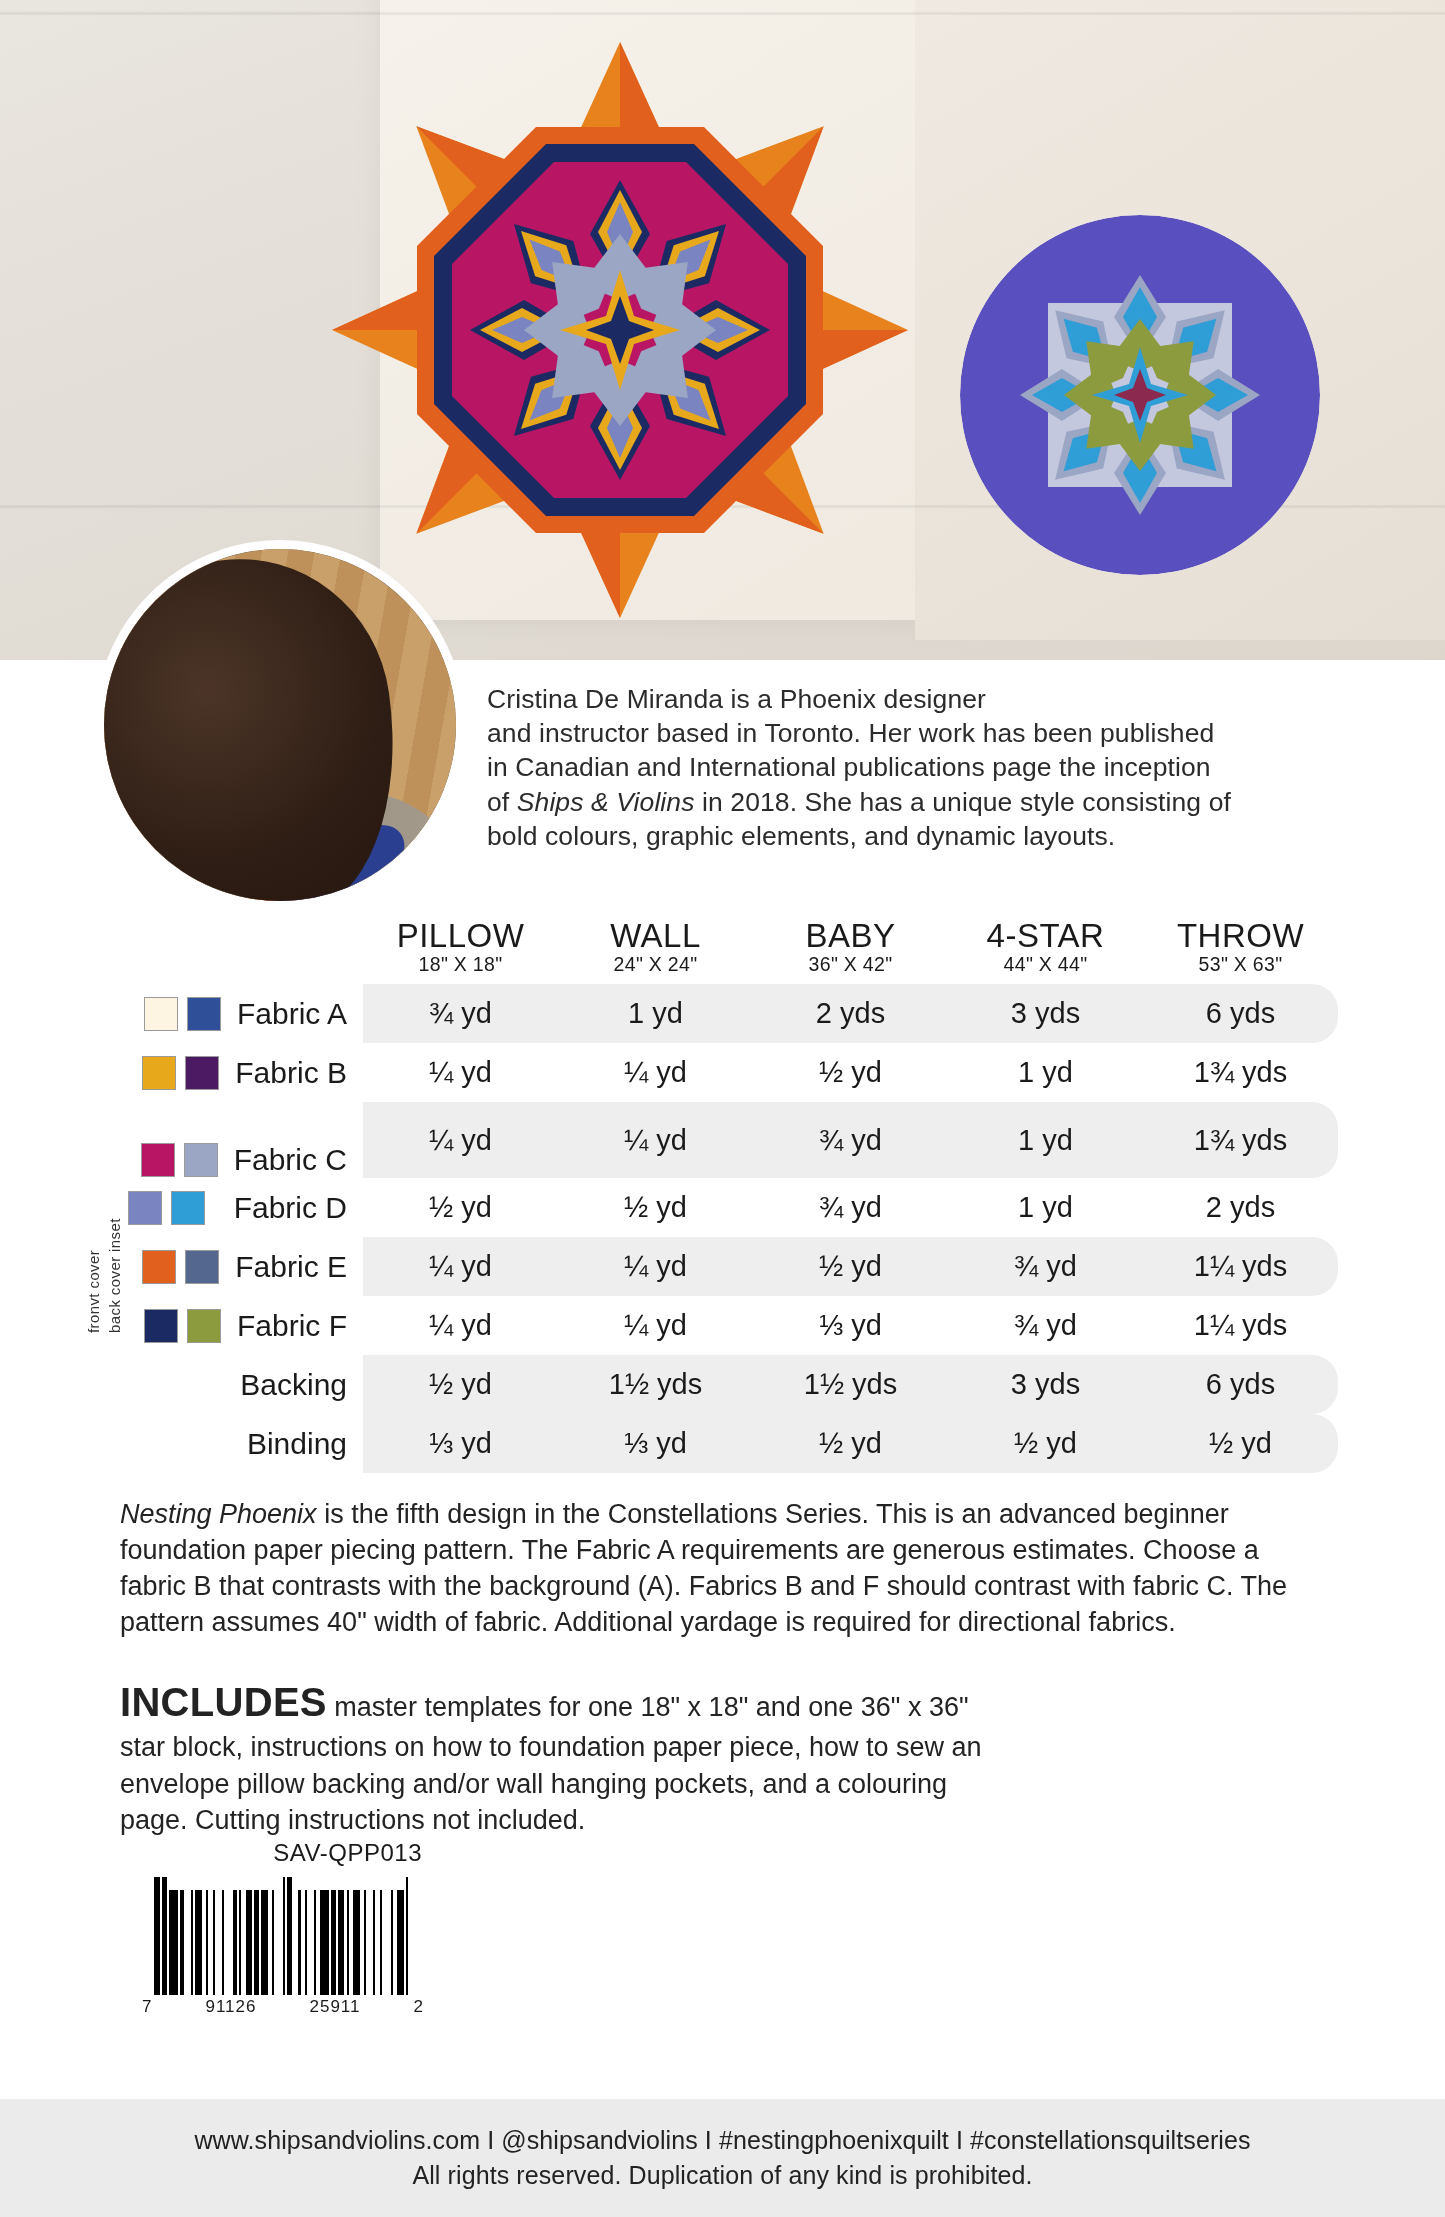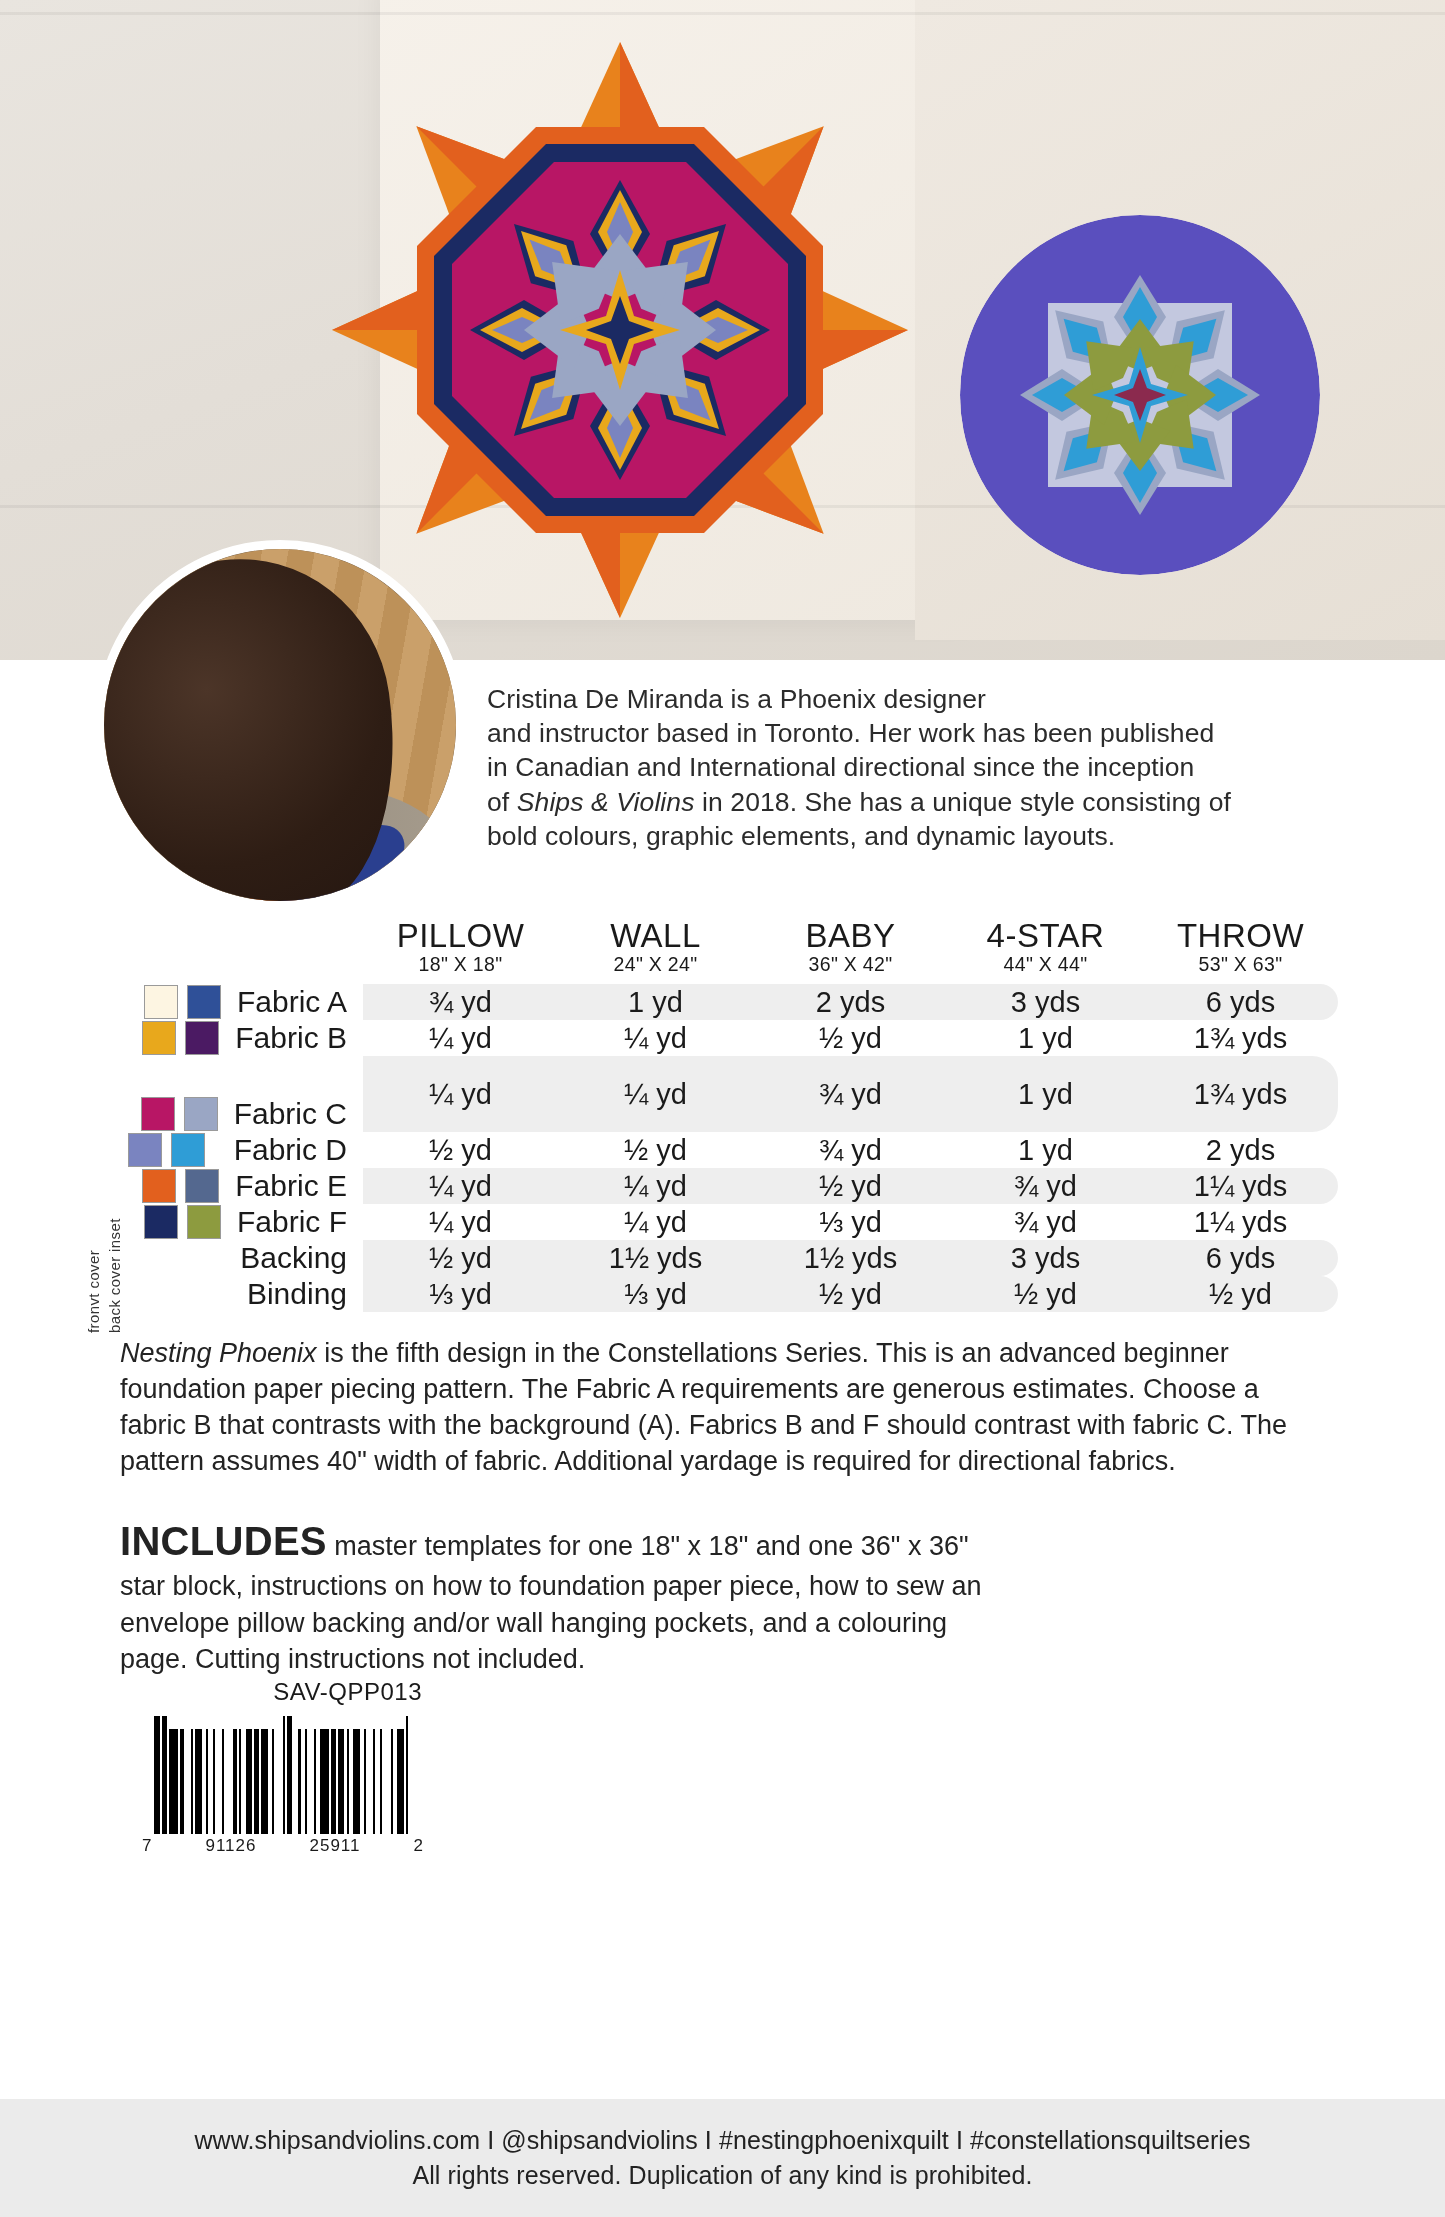--- a/index.html
+++ b/index.html
@@ -141,21 +141,21 @@
   table.sizes td.lbl {
     text-align: right;
     font-size: 30px;
     padding-right: 16px;
     white-space: nowrap;
     width: 255px;
   }
   table.sizes td.val {
     text-align: center;
     font-size: 29px;
-    padding: 1px 0;
+    padding: 13px 0;
     width: 195px;
   }
   tr.shaded td.val { background: #eeeeee; }
   tr.shaded td.val:first-of-type { border-radius: 26px 0 0 26px; }
   tr.shaded td.val:last-child { border-radius: 0 26px 26px 0; }
   .sw-pair { display: flex; gap: 9px; }
   .sw {
     width: 34px; height: 34px;
     border: 1px solid #9a9a9a;
   }
@@ -340,21 +340,21 @@
     <div class="wood"></div>
     <div class="body"></div>
     <div class="shoulder-orange"></div>
     <div class="scarf"></div>
     <div class="face"></div>
     <div class="hair"></div>
   </div>
   <div class="bio-text">
     <span>Cristina De Miranda is a Phoenix designer</span><br>
     <span> and instructor based in Toronto. Her work has been published</span><br>
-    <span>in Canadian and International directional since the inception</span><br>
+    <span>in Canadian and International publications page the inception</span><br>
     <span>of </span><em>Ships &amp; Violins</em><span> in 2018. She has a unique style consisting of</span><br>
     <span>bold colours, graphic elements, and dynamic layouts.</span>
   </div>
 </div>
 
 <div class="table-wrap">
 
   <div style="position:absolute;left:85px;top:118px;height:300px;display:flex;gap:4px;">
     <div class="rot-label">fronvt cover</div>
     <div class="rot-label">back cover inset</div>

